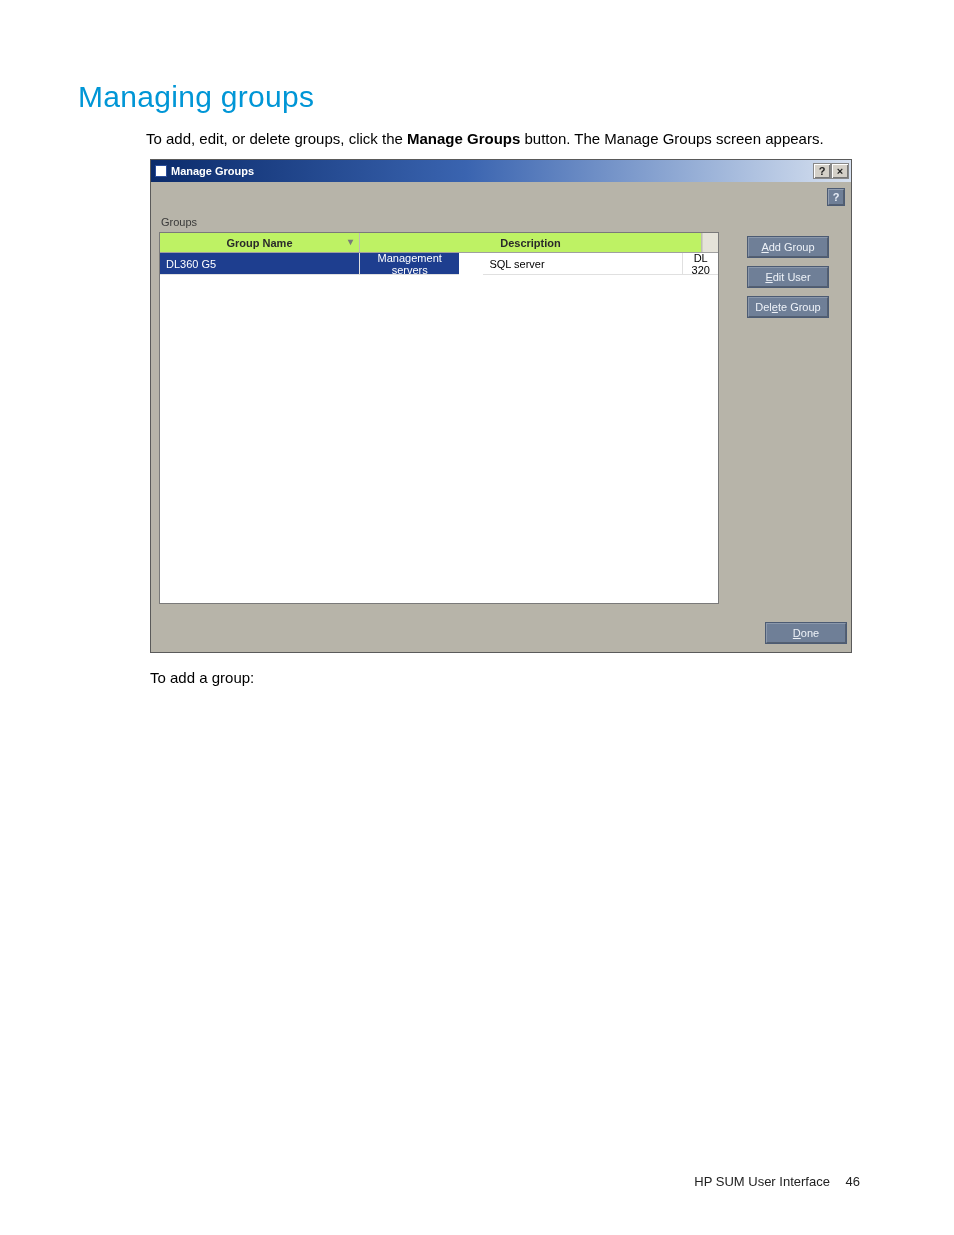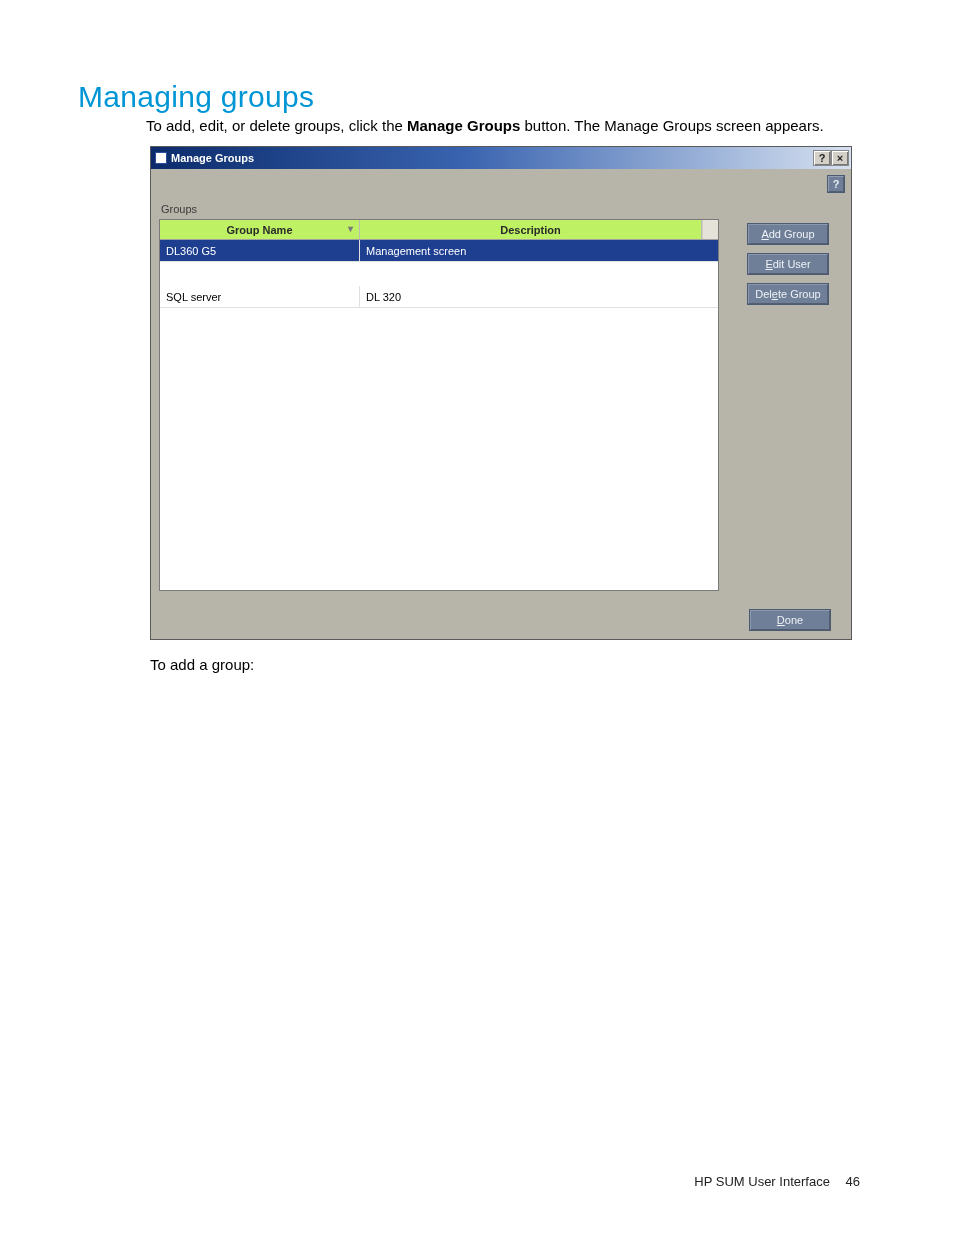--- a/index.html
+++ b/index.html
@@ -1,18 +1,18 @@
 <!DOCTYPE html>
 <html><head>
 <meta charset="utf-8">
 <style>
   * { box-sizing: border-box; margin: 0; padding: 0; }
   html, body { width: 954px; height: 1235px; background: #ffffff; font-family: Arial, Helvetica, sans-serif; color: #000; }
   .page { position: relative; width: 954px; height: 1235px; padding: 80px 78px 60px 78px; }
-  .h1 { font-size: 30px; font-weight: 400; color: #0096d6; margin-bottom: 1px; letter-spacing: 0.3px; }
+  .h1 { font-size: 30px; font-weight: 400; color: #0096d6; margin-bottom: 14px; letter-spacing: 0.3px; }
   .intro { font-size: 15px; line-height: 1.4; margin-left: 68px; margin-bottom: 10px; }
   .intro .bold { font-weight: 700; }
   .screenshot-wrap { margin-left: 72px; margin-right: 0; }
   .dialog {
     width: 702px; border: 1px solid #5a5a5a; background: #b7b4a9;
     position: relative; font-family: Tahoma, Arial, sans-serif;
   }
   .titlebar {
     height: 22px; display: flex; align-items: center; justify-content: space-between;
     background: linear-gradient(to right, #0b2b6b 0%, #3a64b0 45%, #9db4d9 80%, #d7e1f0 100%);
@@ -45,36 +45,36 @@
     display: flex; align-items: center; justify-content: center;
     border-right: 1px solid #bdbdb2;
   }
   .th:last-child { border-right: none; }
   .th .sort {
     position: absolute; right: 6px; top: 3px; font-size: 10px; color: #7a7a7a;
   }
   .col-name { width: 200px; }
   .col-desc { flex: 1; text-align: center; }
   .scroll-gutter { width: 16px; background: #e5e3d9; border-left: 1px solid #cfcfc2; }
-  .tbody { flex: 1; display: flex; flex-direction: column; overflow: hidden; gap: 24px; }
+  .tbody { flex: 1; display: flex; flex-direction: row; overflow: hidden; gap: 24px; }
   .trow { display: flex; height: 22px; border-bottom: 1px solid #e0e0e0; }
   .tcell { font-size: 11px; display: flex; align-items: center; padding: 0 6px; }
   .trow.selected { background: #1e3e8f; color: #ffffff; }
   .trow.selected .tcell { color: #ffffff; }
   .tcell.col-name { width: 200px; border-right: 1px solid #e0e0e0; }
   .tcell.col-desc { flex: 1; }
   .side-buttons { display: flex; flex-direction: column; gap: 8px; width: 82px; margin-top:4px; }
   .hp-btn {
     height: 22px; width: 82px; background: #6f7f97; color: #eef2f8;
     border: 1px solid #4c5b73; font-size: 11px; display: inline-flex;
     align-items: center; justify-content: center; cursor: default;
     box-shadow: inset 1px 1px 0 rgba(255,255,255,.2), inset -1px -1px 0 rgba(0,0,0,.25);
   }
   .hp-btn .ul { text-decoration: underline; }
-  .footer-area { display: flex; justify-content: flex-end; padding: 10px 20px 8px 8px; }
+  .footer-area { display: flex; justify-content: flex-end; padding: 10px 4px 8px 8px; }
   .after-text { font-size: 15px; margin-left: 72px; margin-top: 16px; }
   .page-footer { position: absolute; bottom: 46px; right: 94px; font-size: 13px; color: #222; }
   .page-footer .num { margin-left: 12px; }
 </style>
 </head>
 <body>
 
 <div class="page">
   <h1 class="h1">Managing groups</h1>
 
@@ -112,21 +112,21 @@
                 <span class="sort">▾</span>
               </div>
               <div class="th col-desc">
                 <span>Description</span>
               </div>
               <div class="th scroll-gutter"></div>
             </div>
             <div class="tbody">
               <div class="trow selected">
                 <div class="tcell col-name">DL360 G5</div>
-                <div class="tcell col-desc">Management screen</div>
+                <div class="tcell col-desc">Management servers</div>
               </div>
               <div class="trow">
                 <div class="tcell col-name">SQL server</div>
                 <div class="tcell col-desc">DL 320</div>
               </div>
             </div>
           </div>
 
           <div class="side-buttons">
             <div class="hp-btn">

